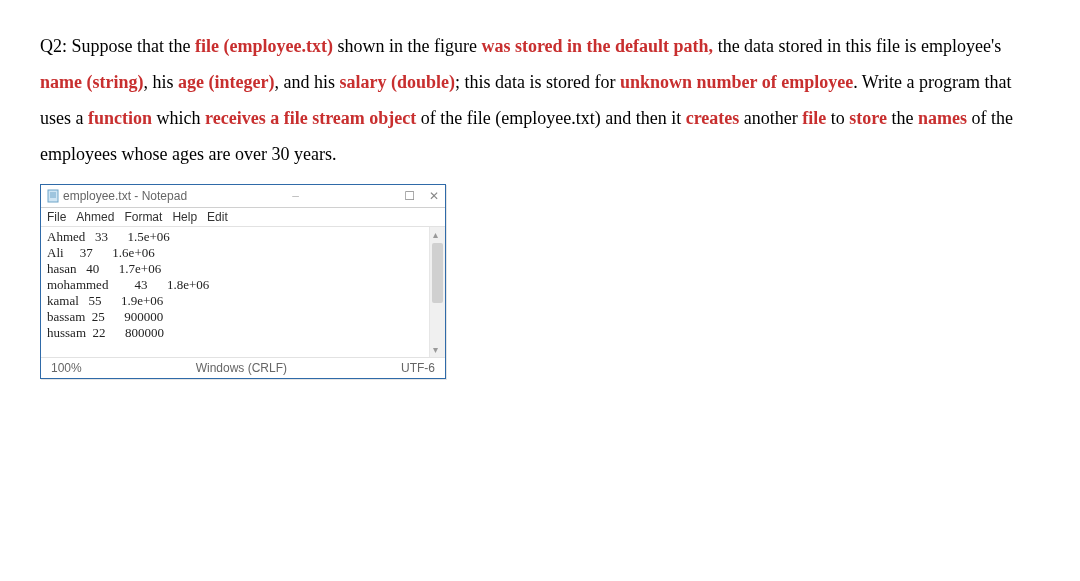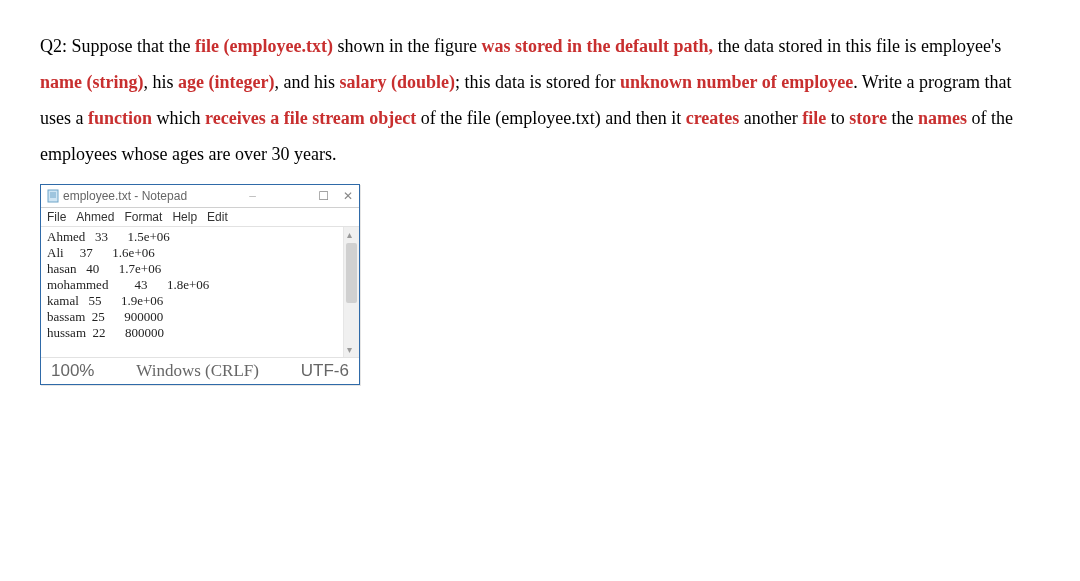--- a/index.html
+++ b/index.html
@@ -26,21 +26,21 @@
   }
   .language {
     font-family: Arial, sans-serif;
     font-size: 26px;
     font-weight: normal;
     color: #000;
     padding-left: 30px;
     padding-top: 6px;
   }
   .notepad {
-    width: 320px;
+    width: 406px;
     border: 1px solid #2f6aa8;
     font-family: 'Segoe UI', Arial, sans-serif;
     font-size: 12px;
     color: #333;
     background: #fff;
     box-shadow: 1px 1px 0 rgba(0,0,0,.1);
   }
   .np-titlebar {
     display: flex;
     align-items: center;
@@ -90,26 +90,26 @@
   .np-scroll .arrow-up { top: 2px; }
   .np-scroll .arrow-down { bottom: 2px; }
   .np-scroll .thumb {
     position: absolute; left: 2px; right: 2px; top: 16px; height: 60px;
     background: #d0d0d0; border-radius: 2px;
   }
   .np-status {
     display: flex;
     gap: 20px;
     padding: 3px 10px;
-    font-size: 17px;
+    font-size: 12px;
     color: #666;
     border-top: 1px solid #e2e2e2;
     justify-content: space-between;
   }
-  .np-status .mid { flex:1; text-align:center;font-family:Liberation Serif, serif; }
+  .np-status .mid { flex:1; text-align:center; }
 </style>
 </head>
 <body>
 
 <div class="question">
   <span>Q2:</span>
   <span>Suppose that the </span><span class="accent">file (employee.txt)</span><span> shown in the figure </span><span class="accent">was stored in the default path,</span><span> the data stored in this file is employee's </span><span class="accent">name (string)</span><span>, his </span><span class="accent">age (integer)</span><span>, and his </span><span class="accent">salary (double)</span><span>; this data is stored for </span><span class="accent">unknown number of employee</span><span>. Write a program that uses a </span><span class="accent">function</span><span> which </span><span class="accent">receives a file stream object</span><span> of the file (employee.txt) and then it </span><span class="accent">creates</span><span> another </span><span class="accent">file</span><span> to </span><span class="accent">store</span><span> the </span><span class="accent">names</span><span> of the employees whose ages are over 30 years.</span>
 </div>
 
 <div class="bottom-row">

